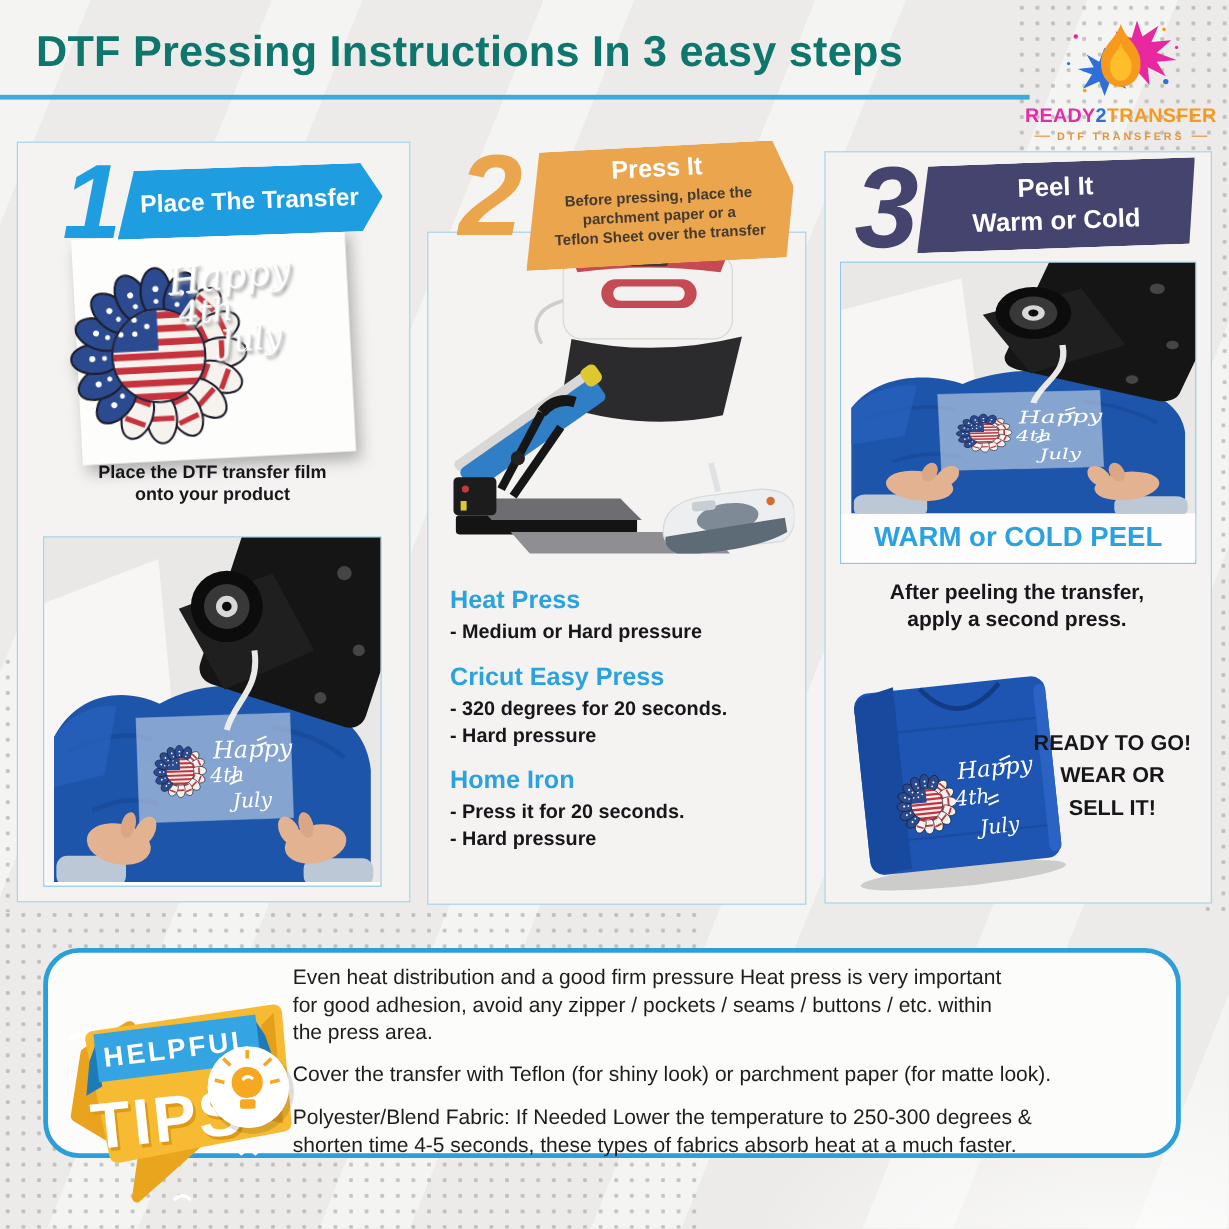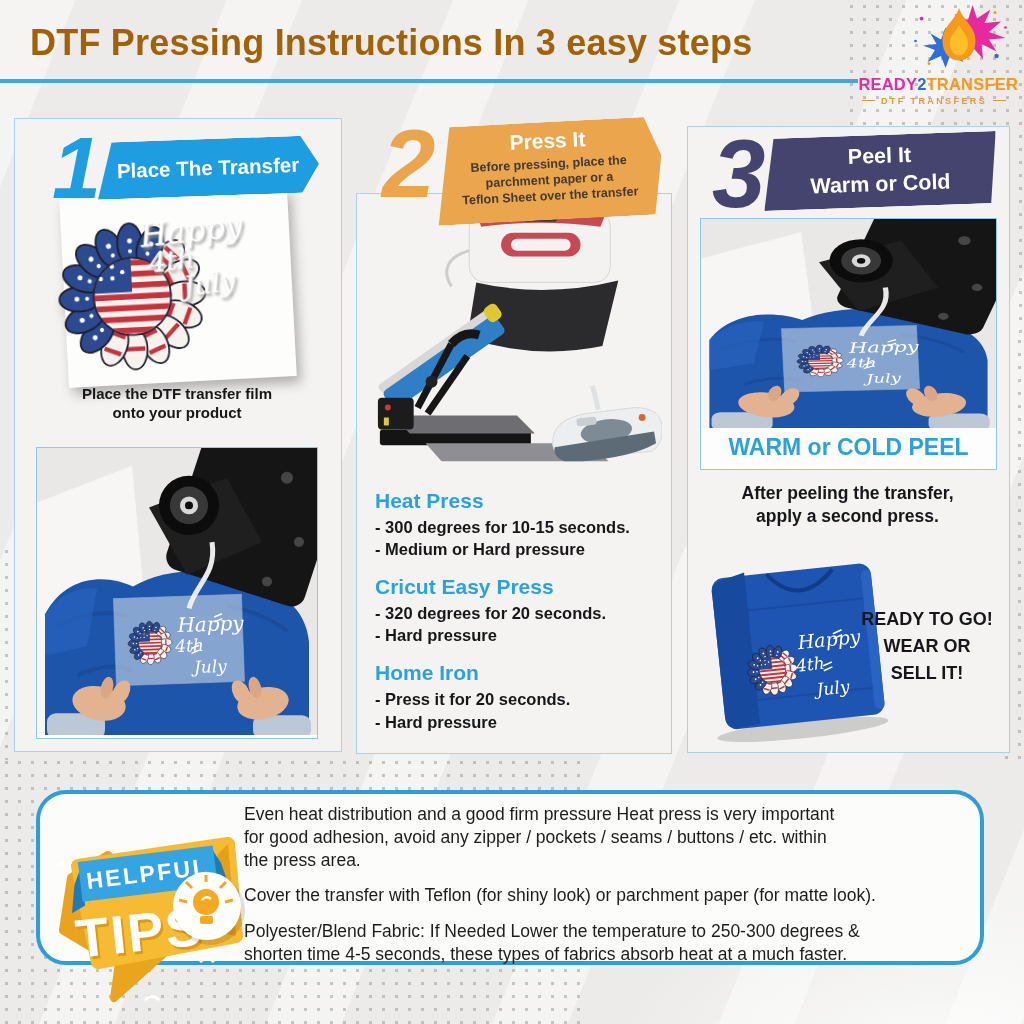--- a/index.html
+++ b/index.html
@@ -14,23 +14,23 @@
   
   #bg-stripes { inset:0; background:repeating-linear-gradient(112deg, rgba(255,255,255,.45) 0 70px, rgba(255,255,255,0) 70px 210px); z-index:0; }
   #bg-glow { left:560px; top:860px; width:464px; height:164px; background:radial-gradient(ellipse at 80% 120%, rgba(255,255,255,.85), rgba(255,255,255,0) 60%); z-index:0; }
   .dots { background-image:radial-gradient(rgba(148,148,146,.5) 1.6px, rgba(0,0,0,0) 1.9px); background-size:13px 13px; z-index:0; }
   #dots-topright { left:845px; top:0; width:179px; height:335px; }
   #dots-right    { left:1000px; top:335px; width:24px; height:425px; }
   #dots-left     { left:0; top:545px; width:13px; height:215px; }
   #dots-bottomleft { left:0; top:756px; width:585px; height:268px; }
 
   
-  #page-title { left:30px; top:22px; font-size:36px; font-weight:800; color:#a16207; letter-spacing:.2px; z-index:2; }
+  #page-title { left:30px; top:22px; font-size:36px; font-weight:800; color:#0f766e; letter-spacing:.2px; z-index:2; }
   #title-rule { left:0; top:79px; width:858px; height:4px; background:#3fa8dc; z-index:2; }
-  #logo { left:850px; top:2px; width:168px; height:116px; text-align:right; z-index:2; }
+  #logo { left:850px; top:14px; width:168px; height:116px; text-align:center; z-index:2; }
   #logo .brand { font-size:16.5px; font-weight:800; letter-spacing:.2px; line-height:1; margin-top:-2px; }
   #logo .tagline { display:flex; align-items:center; justify-content:center; gap:6px; margin-top:3px; }
   #logo .tagline span { font-size:9px; font-weight:700; letter-spacing:2.4px; color:#e8963c; }
   #logo .dash { width:13px; height:1px; background:#e8963c; }
   .c-ready{color:#e62ba4;} .c-two{color:#2f6fd9;} .c-transfer{color:#f6991c;}
 
   
   .panel { position:absolute; background:#f4f3f1; border:1.5px solid #a6d2ec; z-index:1; }
   #panel1 { left:14px;  top:118px; width:326px; height:632px; }
   #panel2 { left:356px; top:193px; width:314px; height:559px; }
@@ -346,21 +346,20 @@
       <ellipse cx="66" cy="72" rx="26" ry="12" fill="#7e8b96" transform="rotate(-8 66 72)"></ellipse>
       <path d="M14,88 L114,72 L116,84 Q92,98 42,102 L24,102 Q12,98 14,88 Z" fill="#5d6b77"></path>
       <circle cx="102" cy="58" r="3.5" fill="#d86a2e"></circle>
       <rect x="36" y="58" width="20" height="8" rx="3" fill="#c9ced2" transform="rotate(-6 46 62)"></rect>
     </g>
   </svg>
 </div>
 <div class="abs" id="methods">
   <div class="method">
     <h4>Heat Press</h4>
-    <div class="ln">- 300 degrees for 10-15 seconds.</div>
     <div class="ln">- Medium or Hard pressure</div>
   </div>
   <div class="method">
     <h4>Cricut Easy Press</h4>
     <div class="ln">- 320 degrees for 20 seconds.</div>
     <div class="ln">- Hard pressure</div>
   </div>
   <div class="method">
     <h4>Home Iron</h4>
     <div class="ln">- Press it for 20 seconds.</div>

